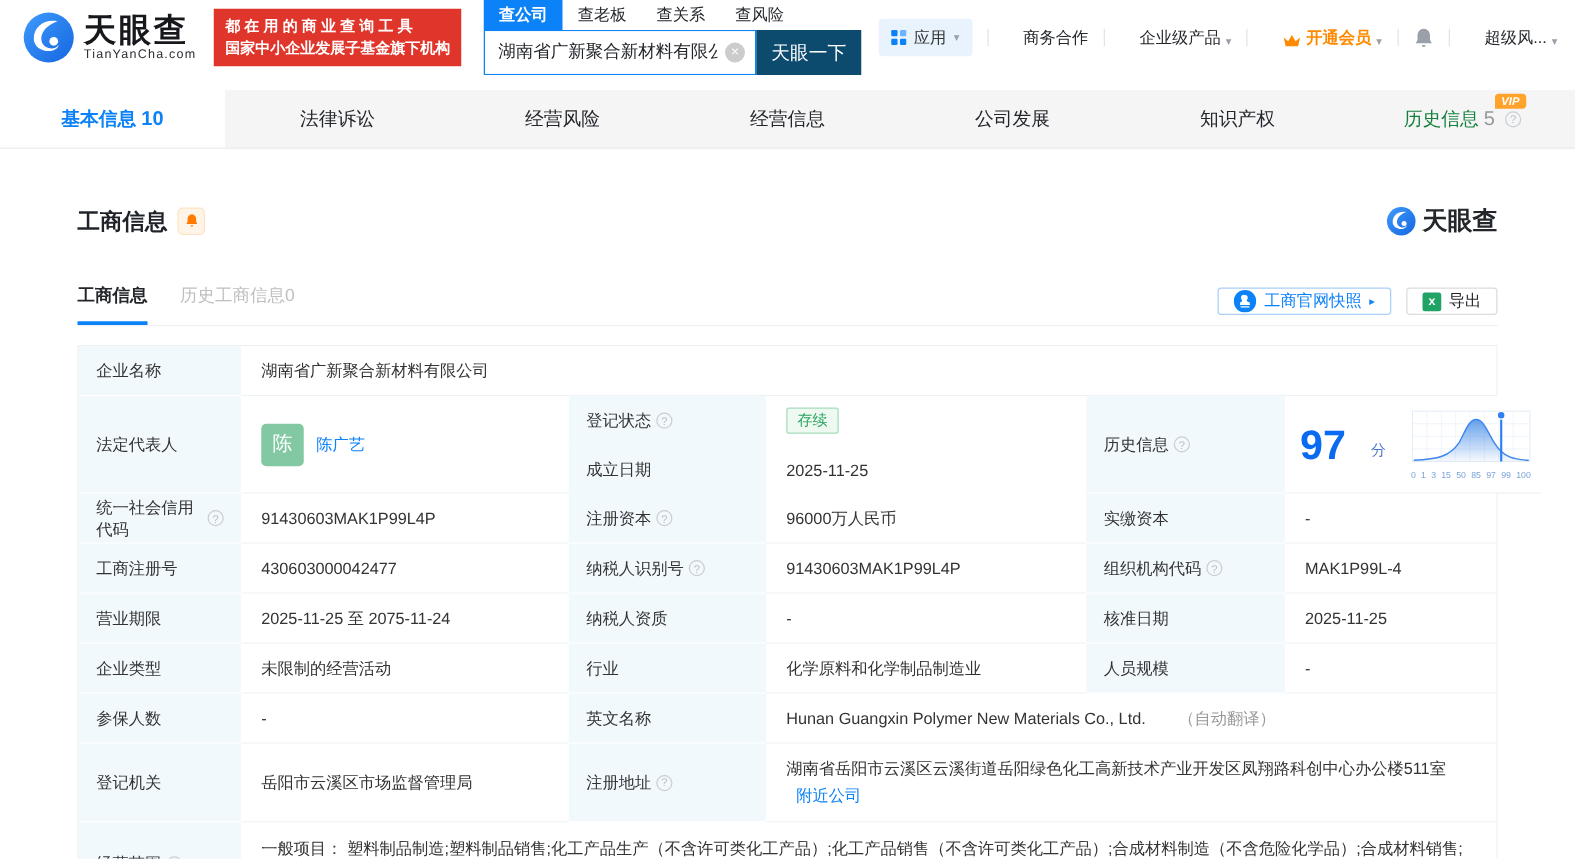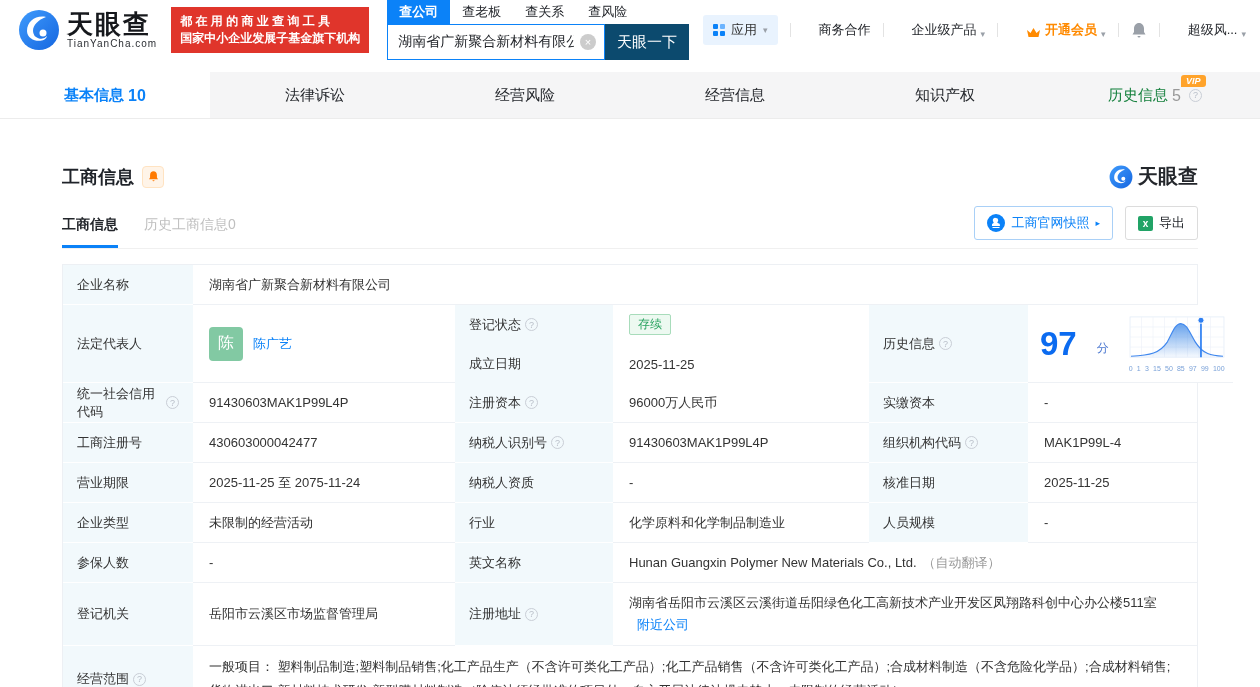--- a/index.html
+++ b/index.html
@@ -56,36 +56,36 @@
   .bell-badge { width:22px; height:22px; background:#fff4e8; border:1px solid #ffe3c2; border-radius:4px;
     display:flex; align-items:center; justify-content:center; cursor:pointer; }
   .watermark { display:flex; align-items:center; gap:5px; font-size:20px; font-weight:bold; color:#23262b; }
 
   .subtab-row { margin-top:16px; display:flex; align-items:flex-end; justify-content:space-between; border-bottom:1px solid #f0f0f0; }
   .subtabs { display:flex; gap:26px; }
   .subtab { font-size:14px; padding-bottom:11px; cursor:pointer; border-bottom:3px solid transparent; }
   .subtab.active { color:#23262b; font-weight:bold; border-bottom-color:#0b82f8; }
   .subtab.dim { color:#bfbfbf; }
   .actions { display:flex; gap:12px; padding-bottom:8px; }
-  .btn { display:flex; align-items:center; gap:6px; height:34px; padding:0 12px; background:#fff; border-radius:3px;
-    font-size:13px; cursor:pointer; font-family:"Liberation Sans","DejaVu Sans",sans-serif; }
+  .btn { display:flex; align-items:center; gap:6px; height:22px; padding:0 12px; background:#fff; border-radius:3px;
+    font-size:13px; cursor:pointer; font-family:"Liberation Sans","DejaVu Sans",sans-serif;margin-top:24px; }
   .btn.snapshot { border:1px solid #a9d0f7; color:#0b82f8; }
   .btn.export { border:1px solid #dcdcdc; color:#23262b; }
   .excel-ic { width:15px; height:15px; background:#21a366; border-radius:2px; color:#fff; font-size:10px; font-weight:bold;
     display:flex; align-items:center; justify-content:center; }
 
   
   .tbl { margin-top:15px; border:1px solid #edf0f4; }
   .trow { display:grid; grid-template-columns:130px 262px 158px 256px 159px 1fr; }
   .tl, .tv { display:flex; align-items:center; min-height:40px; font-size:13px; border-bottom:1px solid #eef1f5; }
   .tl { background:#f2f9fc; padding:0 14px; border-bottom-color:#fff; }
   .tv { background:#fff; padding:0 16px; }
   .last > .tl, .last > .tv, .tl.nb, .tv.nb { border-bottom:none; }
   .span5 { grid-column:2 / 7; }
-  .span3 { grid-column:4 / 7; }
+  .span3 { grid-column:4 / 7;gap:20px; }
   .r2 { grid-template-rows:39px 39px; }
   .ga-l1 { grid-area:1/1/3/2; } .ga-v1 { grid-area:1/2/3/3; }
   .ga-l2a{ grid-area:1/3/2/4; } .ga-v2a{ grid-area:1/4/2/5; }
   .ga-l2b{ grid-area:2/3/3/4; } .ga-v2b{ grid-area:2/4/3/5; }
   .ga-l3 { grid-area:1/5/3/6; }
   .avatar { width:34px; height:34px; border-radius:4px; background:#82c9a3; color:#fff; font-size:16px;
     display:flex; align-items:center; justify-content:center; flex:none; }
   a.blue { color:#0b82f8; text-decoration:none; cursor:pointer; }
   .name-link { margin-left:10px; }
   .badge-green { font-size:12px; color:#28a35f; background:#edf9f1; border:1px solid #a8dcbb; border-radius:2px; padding:1px 8px; }
@@ -189,20 +189,23 @@
     <span class="tab-count">10</span>
   </div>
   <div class="tab">
     <span class="tab-label">法律诉讼</span>
   </div>
   <div class="tab">
     <span class="tab-label">经营风险</span>
   </div>
   <div class="tab">
     <span class="tab-label">经营信息</span>
+  </div>
+  <div class="tab">
+    <span class="tab-label">公司发展</span>
   </div>
   <div class="tab">
     <span class="tab-label">知识产权</span>
   </div>
   <div class="tab">
     <span class="vip-tag">VIP</span>
     <span class="tab-label orange">历史信息</span>
     <span class="tab-count gray">5</span>
     <span class="qicon">?</span>
   </div>

